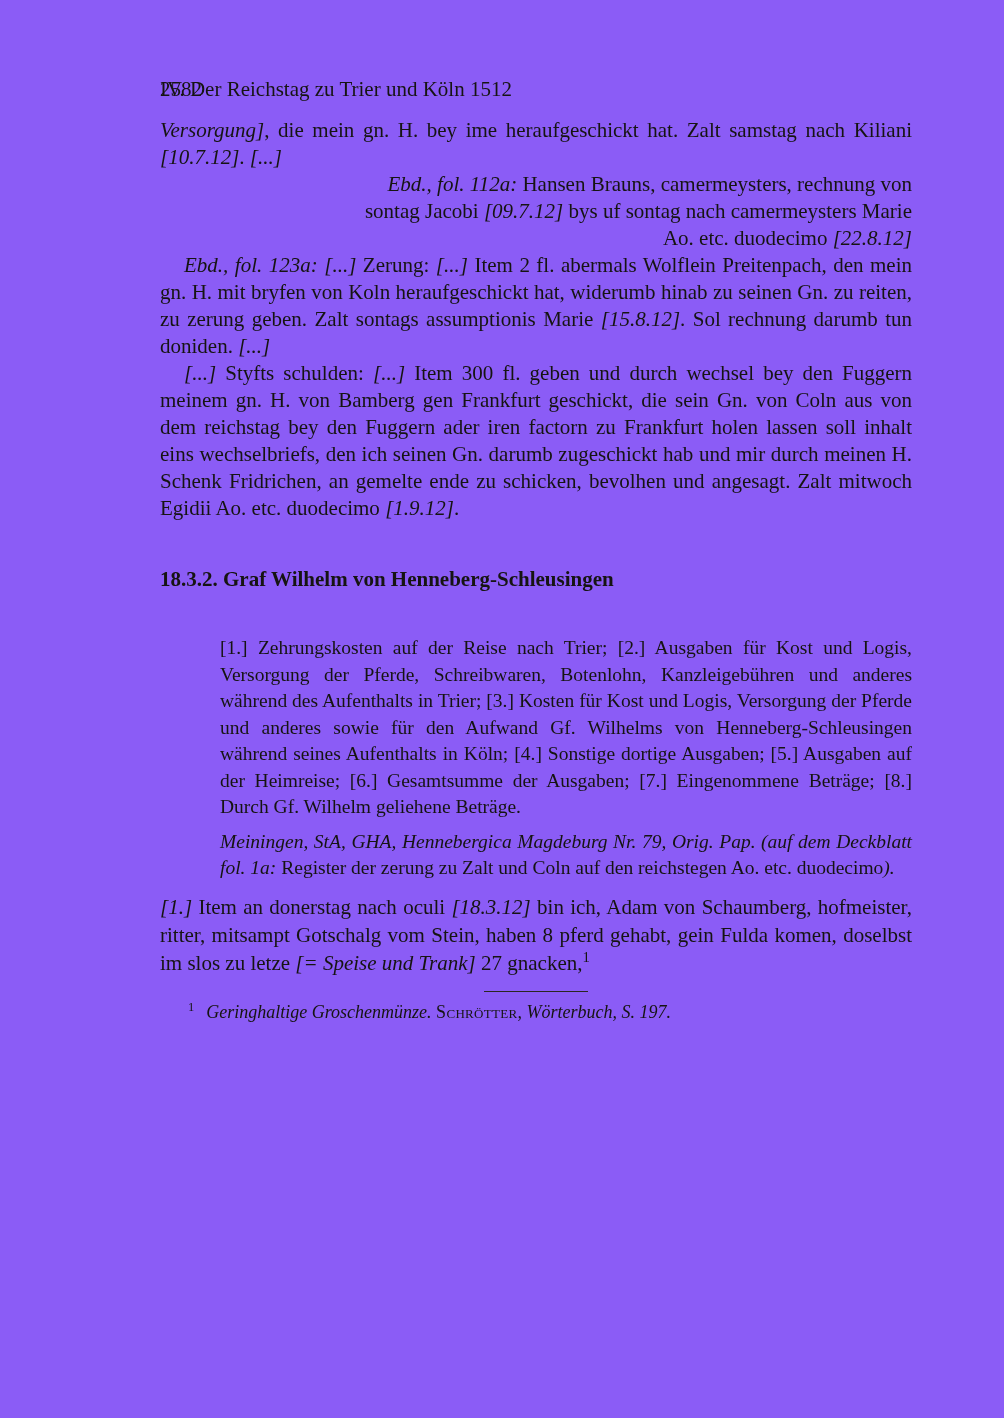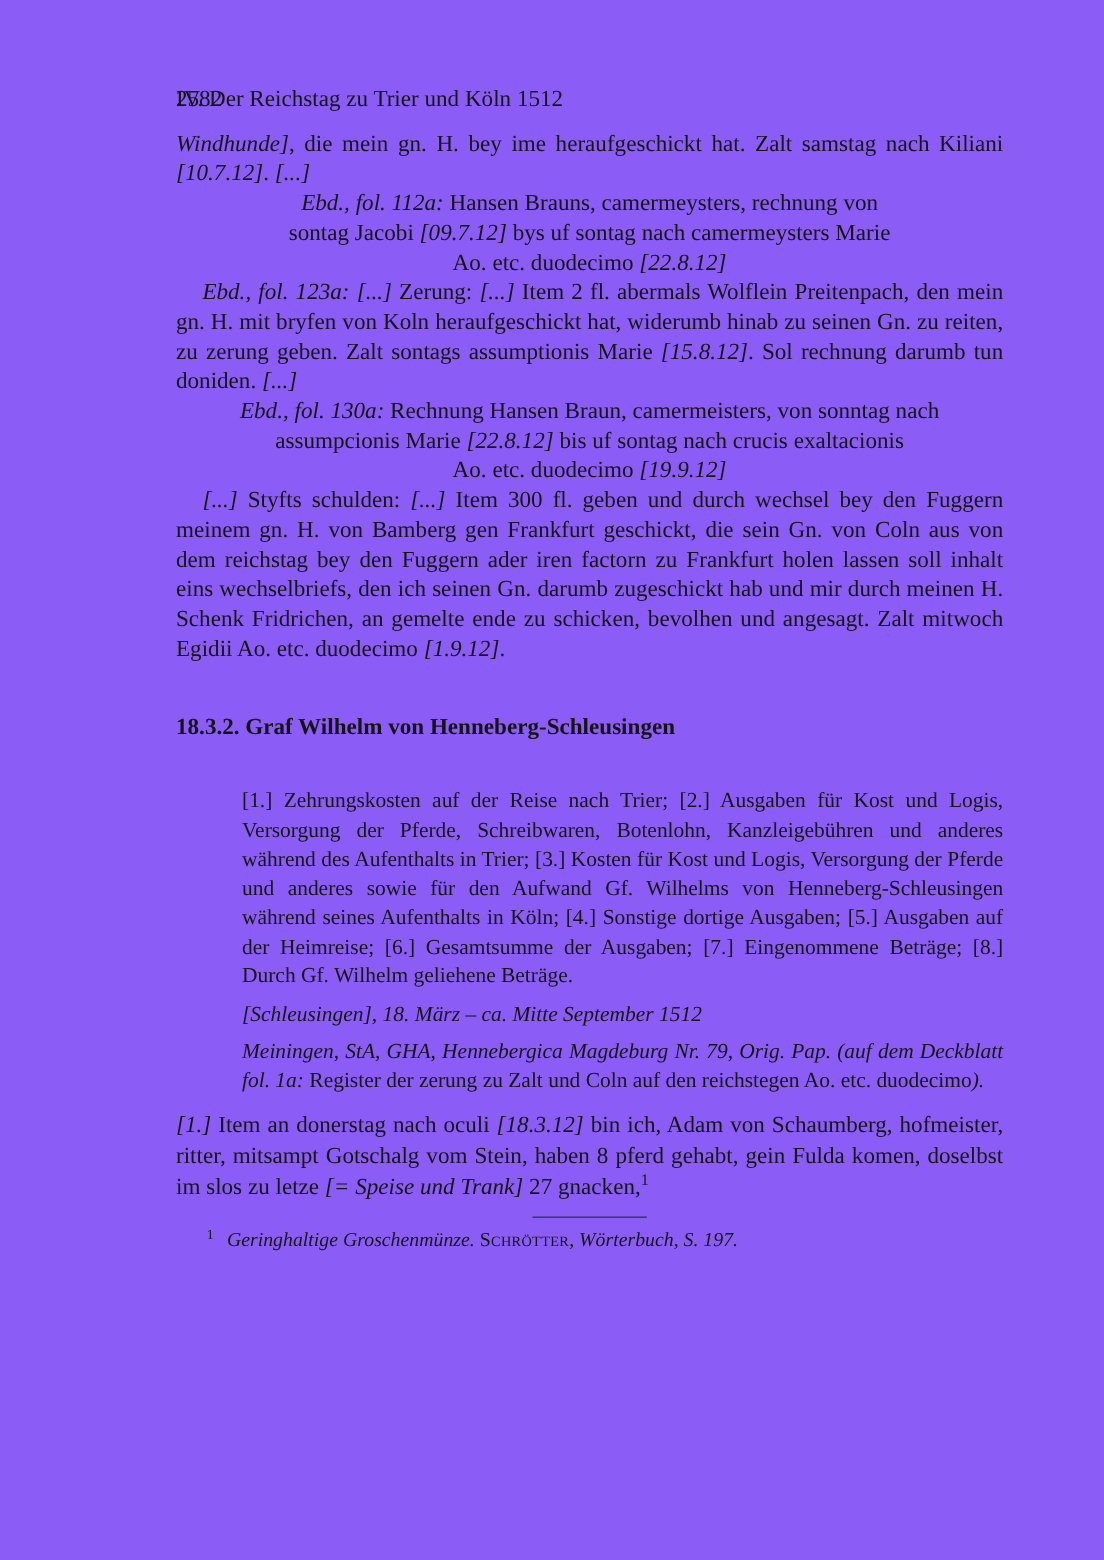--- a/index.html
+++ b/index.html
@@ -32,21 +32,21 @@
   }
   .page-number { position: absolute; left: 0; top: 0; }
   .running-title { text-align: left; }
 
   
   .body-text { font-size: 21px; line-height: 27px; }
   p.para { margin: 0; text-align: justify; }
   p.para.first-indent { text-indent: 24px; }
   .centered-block {
     margin: 0;
-    text-align: center;
+    text-align: right;
     white-space: pre-line;
   }
 
   
   .section-heading {
     margin: 44px 0 42px 0;
     text-align: left;
     font-weight: bold;
     font-size: 21px;
     line-height: 27px;
@@ -127,38 +127,34 @@
 
 <div class="page">
   <div class="content">
 
     <div class="page-header">
       <span class="page-number">2582</span>
       <div class="running-title">IV. Der Reichstag zu Trier und Köln 1512</div>
     </div>
 
     <div class="body-text">
-      <p class="para"><span class="run-i">Windhunde]</span><span class="run-r">, die mein gn. H. bey ime heraufgeschickt hat. Zalt samstag nach Kiliani </span><span class="run-i">[10.7.12]</span><span class="run-r">. </span><span class="run-i">[...]</span></p>
+      <p class="para"><span class="run-i">Versorgung]</span><span class="run-r">, die mein gn. H. bey ime heraufgeschickt hat. Zalt samstag nach Kiliani </span><span class="run-i">[10.7.12]</span><span class="run-r">. </span><span class="run-i">[...]</span></p>
       <p class="centered-block"><span class="run-i">Ebd., fol. 112a:</span><span class="run-r"> Hansen Brauns, camermeysters, rechnung von
 sontag Jacobi </span><span class="run-i">[09.7.12]</span><span class="run-r"> bys uf sontag nach camermeysters Marie
 Ao. etc. duodecimo </span><span class="run-i">[22.8.12]</span></p>
       <p class="para first-indent"><span class="run-i">Ebd., fol. 123a: [...]</span><span class="run-r"> Zerung: </span><span class="run-i">[...]</span><span class="run-r"> Item 2 fl. abermals Wolflein Preitenpach, den mein gn. H. mit bryfen von Koln heraufgeschickt hat, widerumb hinab zu seinen Gn. zu reiten, zu zerung geben. Zalt sontags assumptionis Marie </span><span class="run-i">[15.8.12]</span><span class="run-r">. Sol rechnung darumb tun doniden. </span><span class="run-i">[...]</span></p>
-      <p class="centered-block"><span class="run-i">Ebd., fol. 130a:</span><span class="run-r"> Rechnung Hansen Braun, camermeisters, von sonntag nach
-assumpcionis Marie </span><span class="run-i">[22.8.12]</span><span class="run-r"> bis uf sontag nach crucis exaltacionis
-Ao. etc. duodecimo </span><span class="run-i">[19.9.12]</span></p>
       <p class="para first-indent"><span class="run-i">[...]</span><span class="run-r"> Styfts schulden: </span><span class="run-i">[...]</span><span class="run-r"> Item 300 fl. geben und durch wechsel bey den Fuggern meinem gn. H. von Bamberg gen Frankfurt geschickt, die sein Gn. von Coln aus von dem reichstag bey den Fuggern ader iren factorn zu Frankfurt holen lassen soll inhalt eins wechselbriefs, den ich seinen Gn. darumb zugeschickt hab und mir durch meinen H. Schenk Fridrichen, an gemelte ende zu schicken, bevolhen und angesagt. Zalt mitwoch Egidii Ao. etc. duodecimo </span><span class="run-i">[1.9.12]</span><span class="run-r">.</span></p>
     </div>
 
     <h2 class="section-heading">18.3.2. Graf Wilhelm von Henneberg-Schleusingen</h2>
 
     <div class="entry">
 
       <div class="entry-sub">
         <p class="regest">[1.] Zehrungskosten auf der Reise nach Trier; [2.] Ausgaben für Kost und Logis, Versorgung der Pferde, Schreibwaren, Botenlohn, Kanzleigebühren und anderes während des Aufenthalts in Trier; [3.] Kosten für Kost und Logis, Versorgung der Pferde und anderes sowie für den Aufwand Gf. Wilhelms von Henneberg-Schleusingen während seines Aufenthalts in Köln; [4.] Sonstige dortige Ausgaben; [5.] Ausgaben auf der Heimreise; [6.] Gesamtsumme der Ausgaben; [7.] Eingenommene Beträge; [8.] Durch Gf. Wilhelm geliehene Beträge.</p>
-        <p class="date-line">[Schleusingen], 18. März – ca. Mitte September 1512</p>
         <p class="source-line"><span class="run-i">Meiningen, StA, GHA, Hennebergica Magdeburg Nr. 79, Orig. Pap. (auf dem Deckblatt fol. 1a: </span><span class="run-r">Register der zerung zu Zalt und Coln auf den reichstegen Ao. etc. duodecimo</span><span class="run-i">).</span></p>
       </div>
 
       <p class="entry-text"><span class="run-i">[1.]</span><span class="run-r"> Item an donerstag nach oculi </span><span class="run-i">[18.3.12]</span><span class="run-r"> bin ich, Adam von Schaumberg, hofmeister, ritter, mitsampt Gotschalg vom Stein, haben 8 pferd gehabt, gein Fulda komen, doselbst im slos zu letze </span><span class="run-i">[= Speise und Trank]</span><span class="run-r"> 27 gnacken,</span><span class="run-sup">1</span></p>
     </div>
 
     <hr class="footnote-rule">
     <p class="footnote">
       <span class="footnote-marker">1</span><span><span class="run-i">Geringhaltige Groschenmünze. </span><span class="run-sc">Schrötter</span><span class="run-i">, Wörterbuch, S. 197.</span></span>
     </p>

